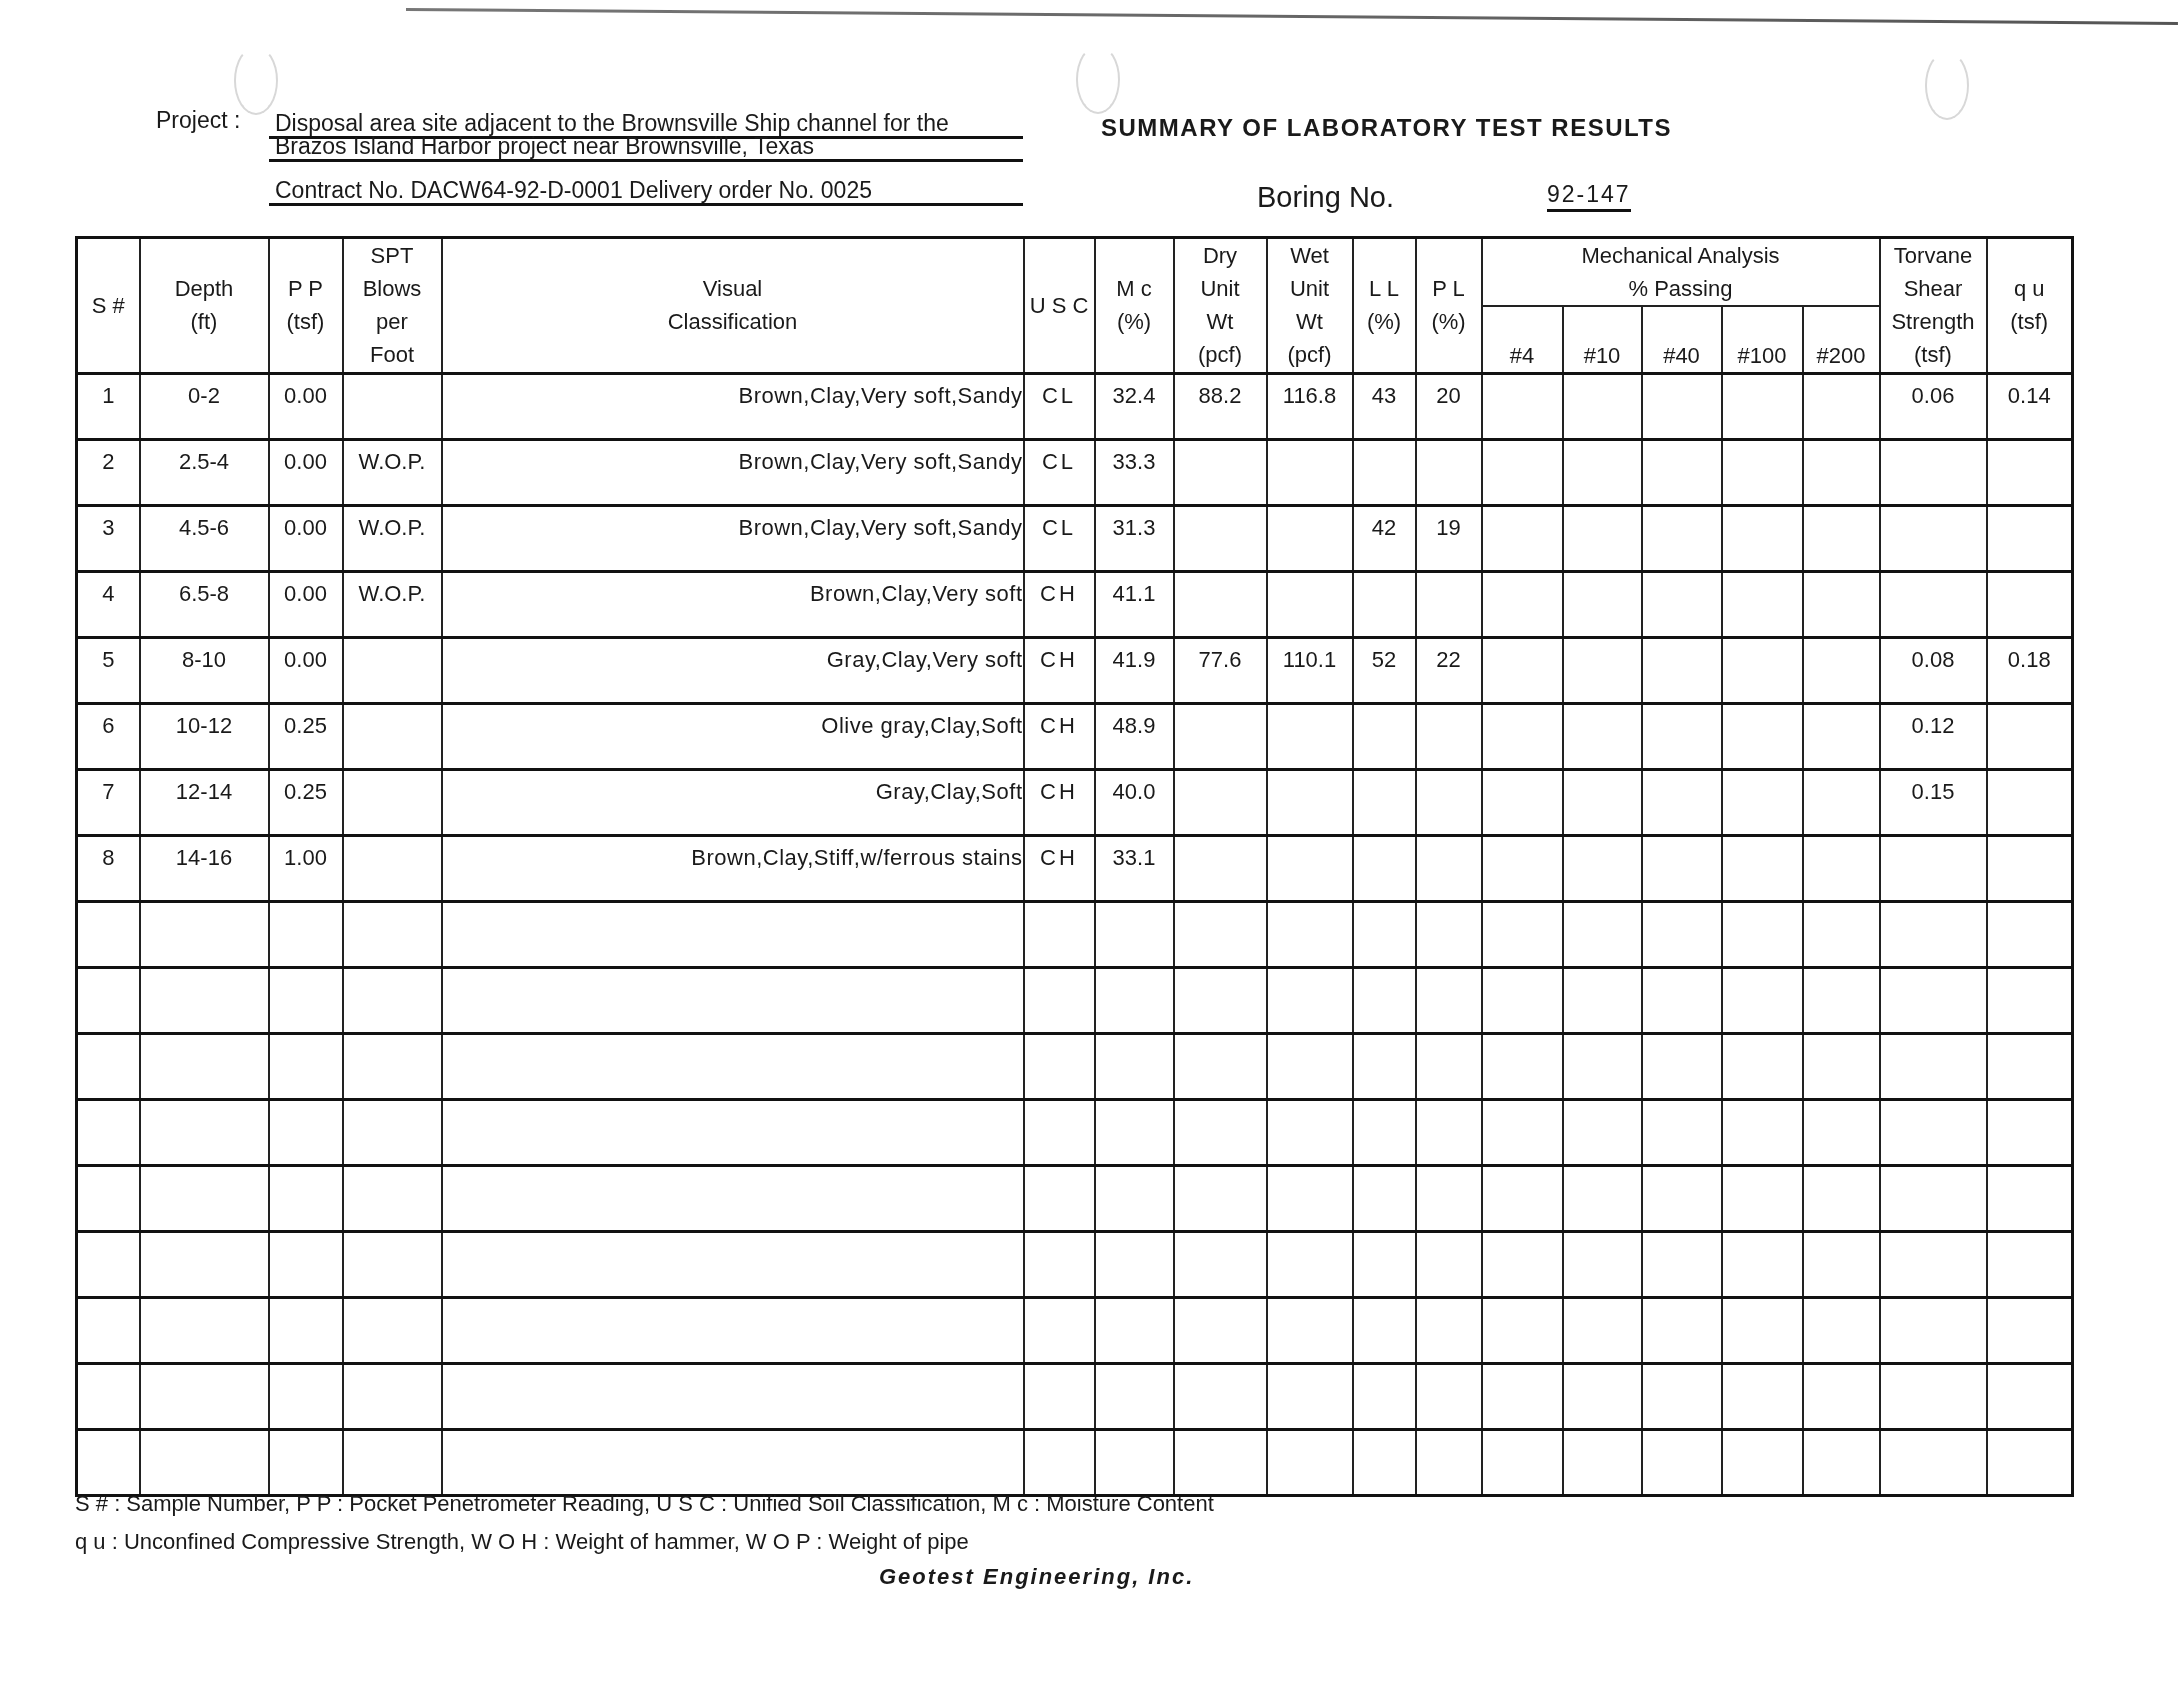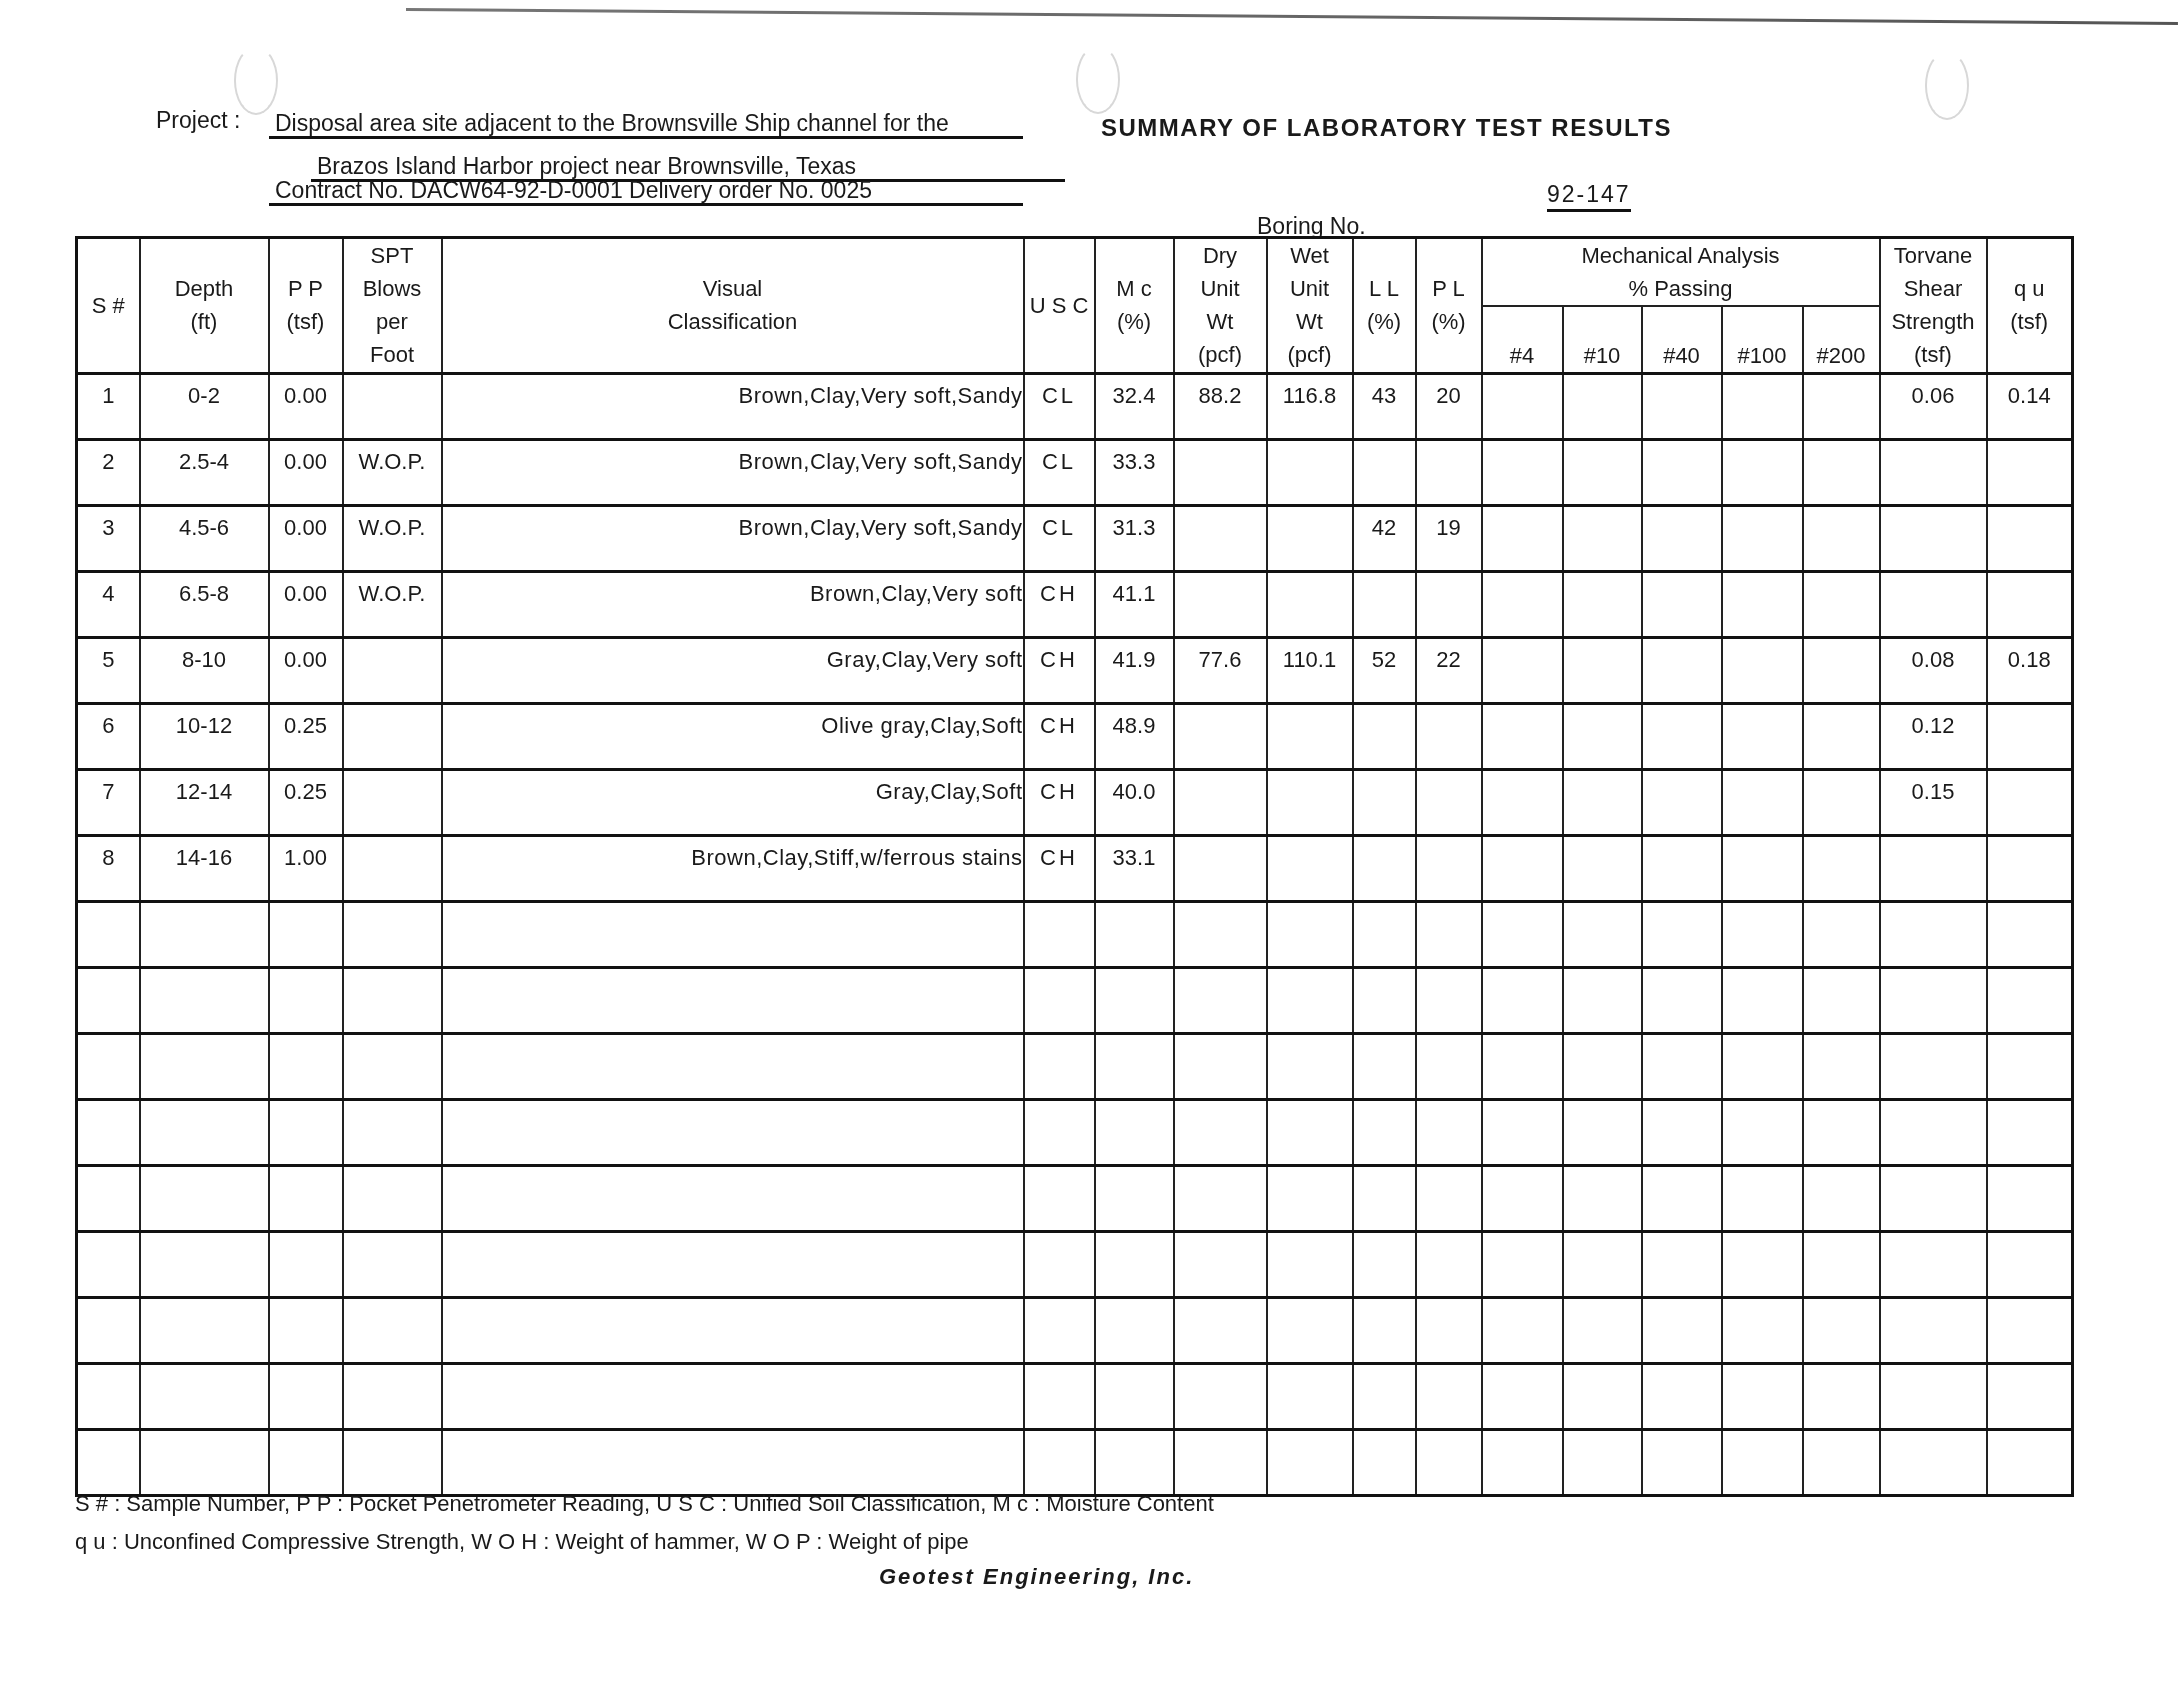--- a/index.html
+++ b/index.html
@@ -5,21 +5,21 @@
   html, body { margin: 0; padding: 0; background: #ffffff; }
   body { width: 2178px; height: 1683px; position: relative; overflow: hidden;
          font-family: "Liberation Sans", sans-serif; color: #1a1a1a; }
   .abs { position: absolute; }
   .topline { position: absolute; left: 406px; top: 8px; width: 1772px; height: 3px;
              background: linear-gradient(to right, #777, #555); transform: rotate(0.45deg); transform-origin: left; }
   .hole { position: absolute; width: 40px; height: 65px; border: 2px solid #d8d8d8; border-radius: 50%; border-top-color: transparent; }
   .proj-label { left: 156px; top: 107px; font-size: 23px; }
   .proj-line { position: absolute; left: 269px; width: 754px; font-size: 23px; border-bottom: 3px solid #111; height: 32px; line-height: 32px; padding-left: 6px; box-sizing: border-box; }
   .title { left: 1101px; top: 114px; font-size: 24px; font-weight: bold; letter-spacing: 1.5px; }
-  .boring-label { left: 1257px; top: 181px; font-size: 23px; margin-top: 32px; }
+  .boring-label { left: 1257px; top: 181px; font-size: 29px; }
   .boring-no { left: 1547px; top: 181px; font-size: 23px; letter-spacing: 2px; border-bottom: 3px solid #111; padding-bottom: 1px; }
 
   table.grid { position: absolute; left: 75px; top: 236px; border-collapse: collapse; table-layout: fixed;
                border: 3px solid #111; }
   table.grid td, table.grid th { border: 2px solid #222; padding: 0; font-weight: normal; font-size: 22px;
                vertical-align: top; text-align: center; overflow: hidden; white-space: nowrap; }
   table.grid tr.datarow td { height: 63px; border-top: 3px solid #111; }
   table.grid th { vertical-align: middle; line-height: 33px; }
   th .stack span { display: block; }
   td .cell { display: block; padding-top: 8px; }
@@ -32,21 +32,21 @@
 </head>
 <body>
 
 <div class="topline"></div>
 <div class="hole" style="left:234px; top:46px;"></div>
 <div class="hole" style="left:1076px; top:45px;"></div>
 <div class="hole" style="left:1925px; top:51px;"></div>
 
 <div class="abs proj-label">Project :</div>
 <div class="proj-line" style="top:107px;">Disposal area site adjacent to the Brownsville Ship channel for the</div>
-<div class="proj-line" style="top:150px;margin-left:42px;">Brazos Island Harbor project near Brownsville, Texas</div>
+<div class="proj-line" style="top:130px;">Brazos Island Harbor project near Brownsville, Texas</div>
 <div class="proj-line" style="top:174px;">Contract No. DACW64-92-D-0001   Delivery order No. 0025</div>
 
 <div class="abs title">SUMMARY OF LABORATORY TEST RESULTS</div>
 <div class="abs boring-label">Boring No.</div>
 <div class="abs boring-no">92-147</div>
 
 <table class="grid">
   <colgroup>
     <col style="width:63px">
       <col style="width:129px">

